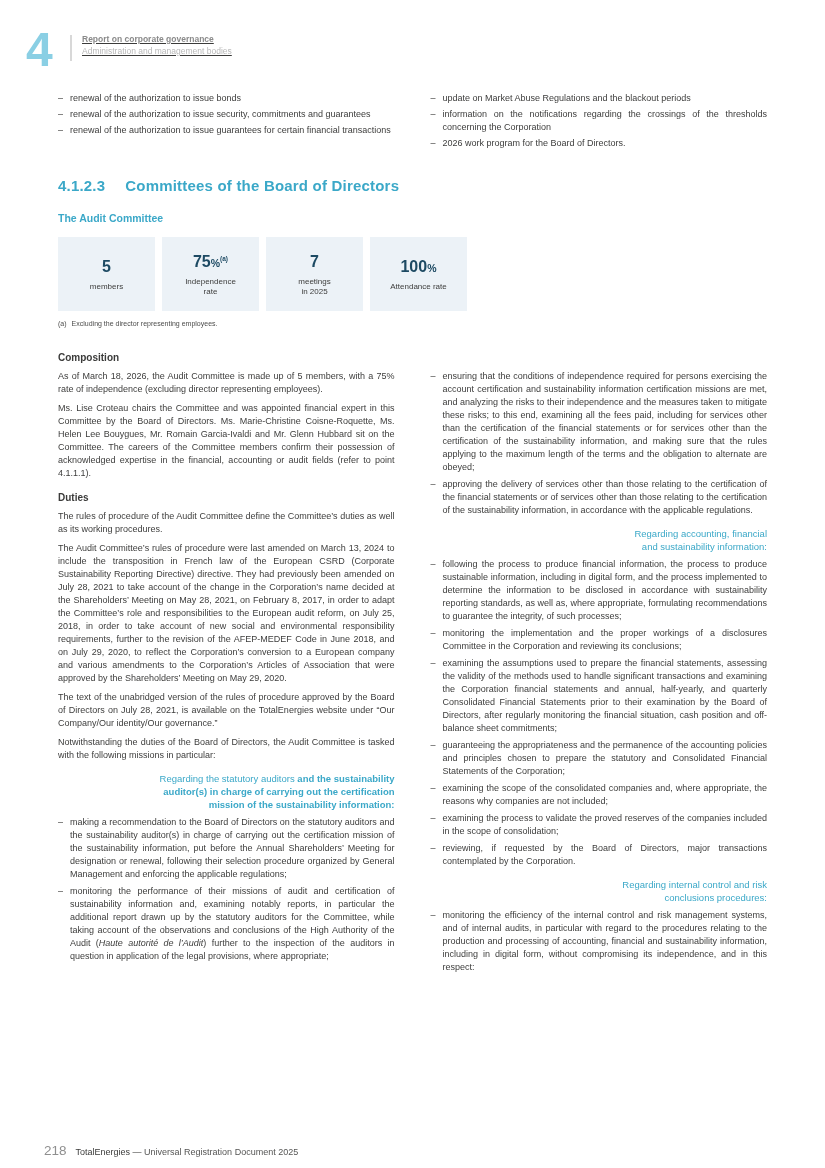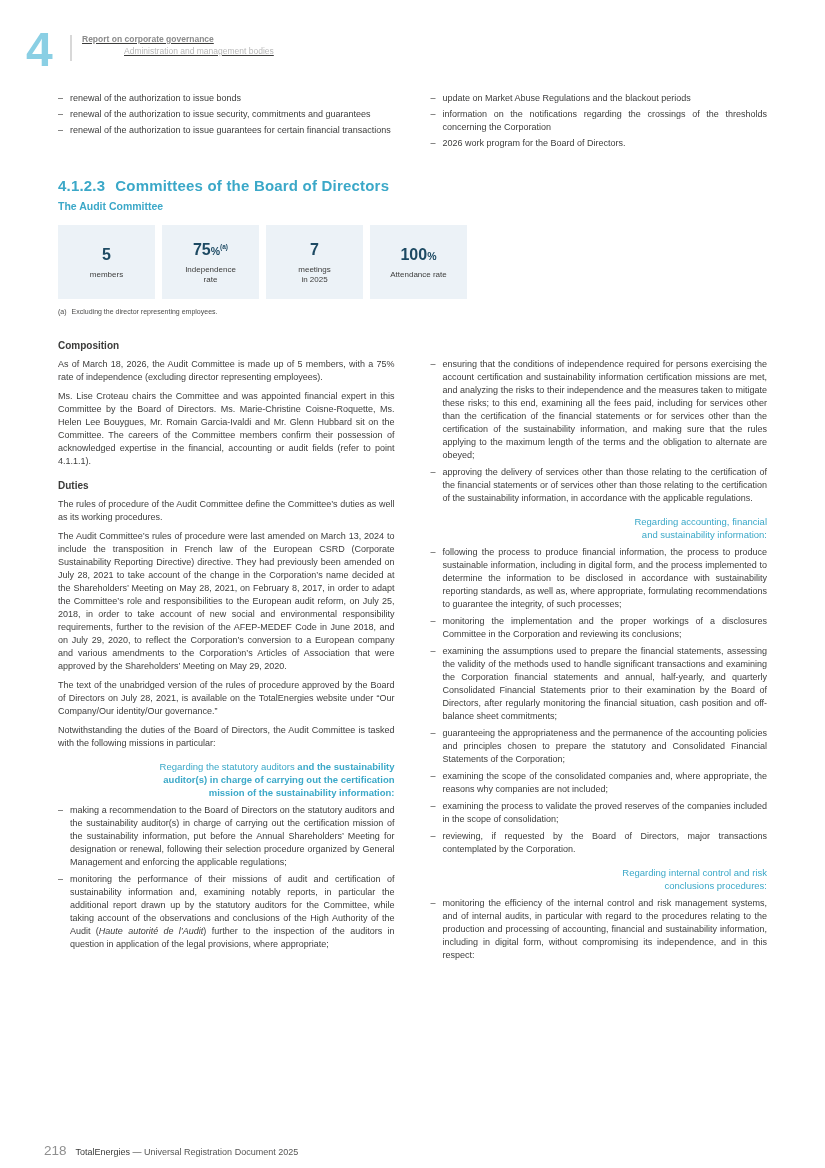--- a/index.html
+++ b/index.html
@@ -12,41 +12,41 @@
     color:#3b3b3a;
     overflow:hidden;
   }
 
   
   .chapter-header { display:flex; align-items:flex-start; padding:30px 0 0 26px; }
   .chapter-num { font-size:48px; font-weight:bold; color:#8acfe4; line-height:40px; width:38px; }
   .chapter-rule { width:2px; height:26px; background:#d8d8d8; margin:5px 10px 0 6px; }
   .chapter-titles { padding-top:4px;text-decoration:underline; }
   .chapter-title { font-size:8.5px; font-weight:bold; color:#8a8a8a; }
-  .chapter-subtitle { font-size:8.5px; color:#b8b8b8; margin-top:2px;margin-left:42px; }
+  .chapter-subtitle { font-size:8.5px; color:#b8b8b8; margin-top:2px; }
 
   
   .content { padding:0 58px; }
   .two-cols { display:flex; gap:36px; }
   .two-cols .col { flex:1; min-width:0; }
 
   
   .bodytext { font-size:9px; line-height:13px; color:#3d3d3c; }
   .para { text-align:justify; margin:0 0 6px 0; }
   .bullet { display:flex; align-items:flex-start; margin:0 0 4px 0; }
   .dash { flex:0 0 12px; }
   .bt { flex:1; text-align:justify; }
 
   .top-lists { margin-top:22px; }
   .top-lists .bullet { margin-bottom:3px; }
 
   
   .section-heading { margin-top:24px; font-size:15px; font-weight:bold; color:#3ba8c8; letter-spacing:0.2px; }
-  .sh-num { margin-right:10px; }
-  .subsection-heading { margin-top:6px; font-size:10.5px; font-weight:bold; color:#3ba8c8; }
+  .sh-num { margin-right:20px; }
+  .subsection-heading { margin-top:18px; font-size:10.5px; font-weight:bold; color:#3ba8c8; }
 
   
   .stats { margin-top:13px; display:flex; gap:7px; }
   .stat {
     width:97px; height:74px; background:#ecf2f7;
     display:flex; flex-direction:column; align-items:center; justify-content:center;
     text-align:center; padding:4px;
   }
   .stat-value { font-size:16px; font-weight:bold; color:#1d4a63; line-height:16px; }
   .stat-unit { font-size:10.5px; font-weight:bold; }

